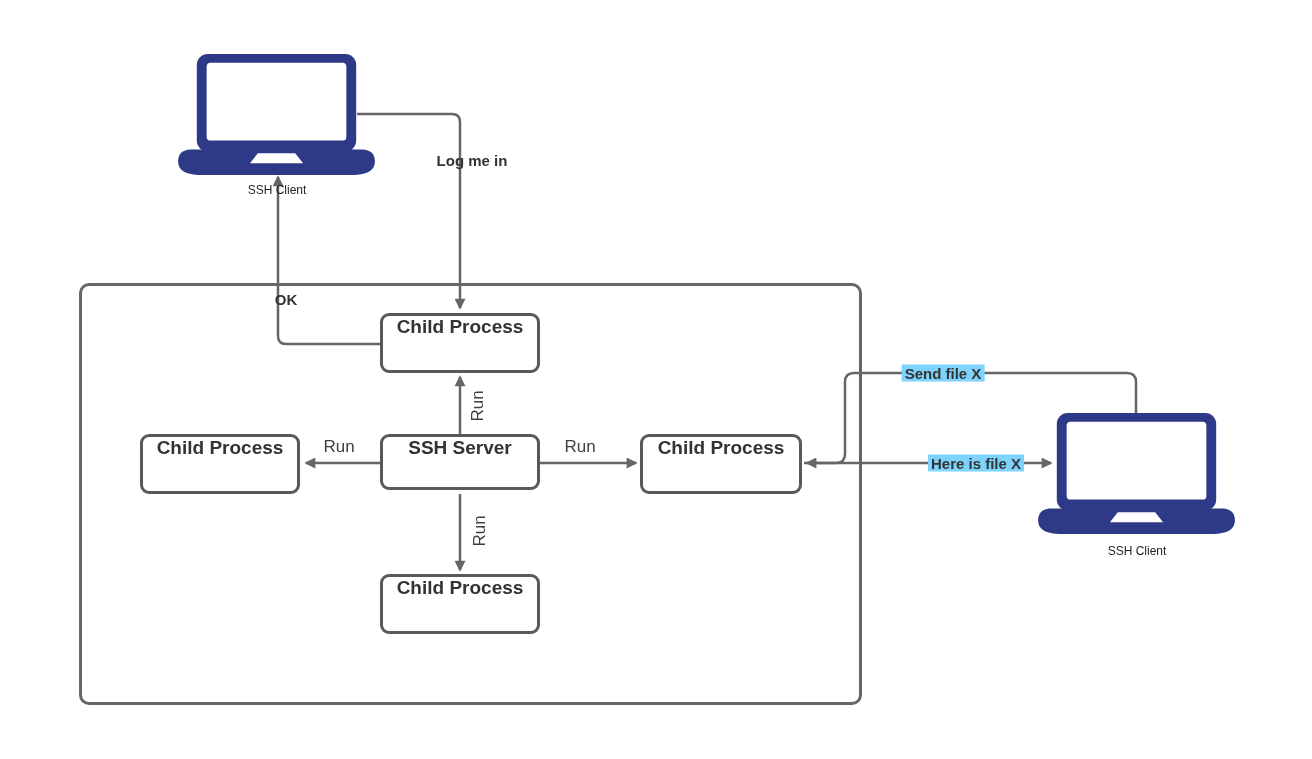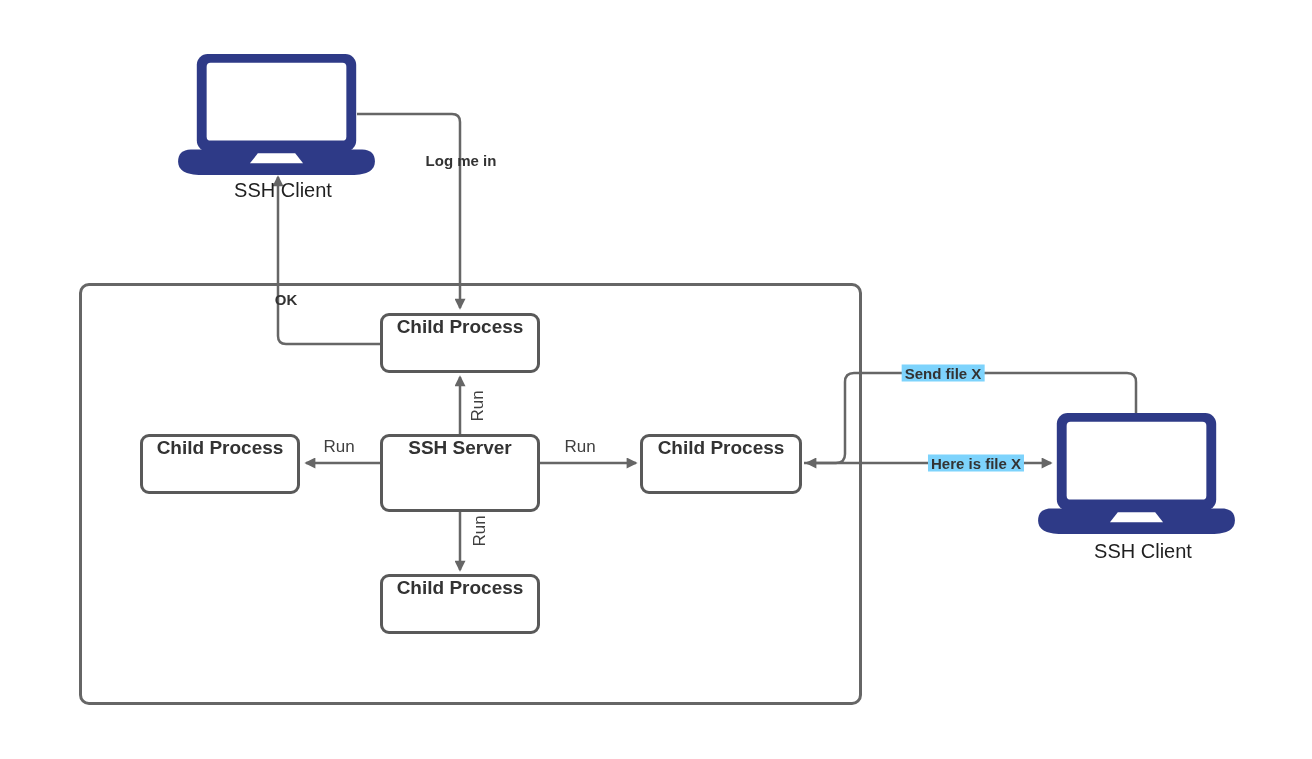--- a/index.html
+++ b/index.html
@@ -32,21 +32,21 @@
     line-height:1;
   }
   .elabel.masked{background:#7dd3fc;padding:1px 3px;}
   .runlabel{
     position:absolute;transform:translate(-50%,-50%);
     font-size:17px;font-weight:normal;color:#404040;white-space:nowrap;line-height:1;
   }
   .runlabel.vert{transform:translate(-50%,-50%) rotate(-90deg);}
   .clientlabel{
     position:absolute;transform:translate(-50%,-50%);
-    font-size:20px;color:var(--client-text);white-space:nowrap;line-height:1;margin-left:6px;
+    font-size:12px;color:var(--client-text);white-space:nowrap;line-height:1;
   }
   .laptop{position:absolute;}
 </style>
 </head>
 <body>
 
 <div class="canvas">
 
   <svg class="wires" xmlns="http://www.w3.org/2000/svg">
     <defs>
@@ -73,31 +73,31 @@
   </svg>
 
   <div class="host-box"></div>
 
   <div class="node" style="left:380px;top:313px;width:160px;height:60px;">
     <span>Child Process</span>
   </div>
   <div class="node" style="left:140px;top:434px;width:160px;height:60px;">
     <span>Child Process</span>
   </div>
-  <div class="node" style="left:380px;top:434px;width:160px;height:78px;">
+  <div class="node" style="left:380px;top:434px;width:160px;height:56px;">
     <span>SSH Server</span>
   </div>
   <div class="node" style="left:640px;top:434px;width:162px;height:60px;">
     <span>Child Process</span>
   </div>
   <div class="node" style="left:380px;top:574px;width:160px;height:60px;">
     <span>Child Process</span>
   </div>
 
-  <div class="elabel" style="left:461px;top:160px;">Log me in</div>
+  <div class="elabel" style="left:472px;top:160px;">Log me in</div>
   <div class="elabel" style="left:286px;top:265px;margin-top:34px;">OK</div>
   <div class="runlabel vert" style="left:477px;top:406px;">Run</div>
   <div class="runlabel vert" style="left:479px;top:531px;">Run</div>
   <div class="runlabel" style="left:339px;top:446px;">Run</div>
   <div class="runlabel" style="left:580px;top:446px;">Run</div>
   <div class="elabel masked" style="left:943px;top:373px;">Send file X</div>
   <div class="elabel masked" style="left:976px;top:463px;">Here is file X</div>
 
   <svg class="laptop" style="left:178px;top:54px;" width="197" height="122" viewBox="0 0 200 124" xmlns="http://www.w3.org/2000/svg">
     <rect x="19" y="0" width="162" height="99" rx="11" fill="#2e3a87"></rect>

